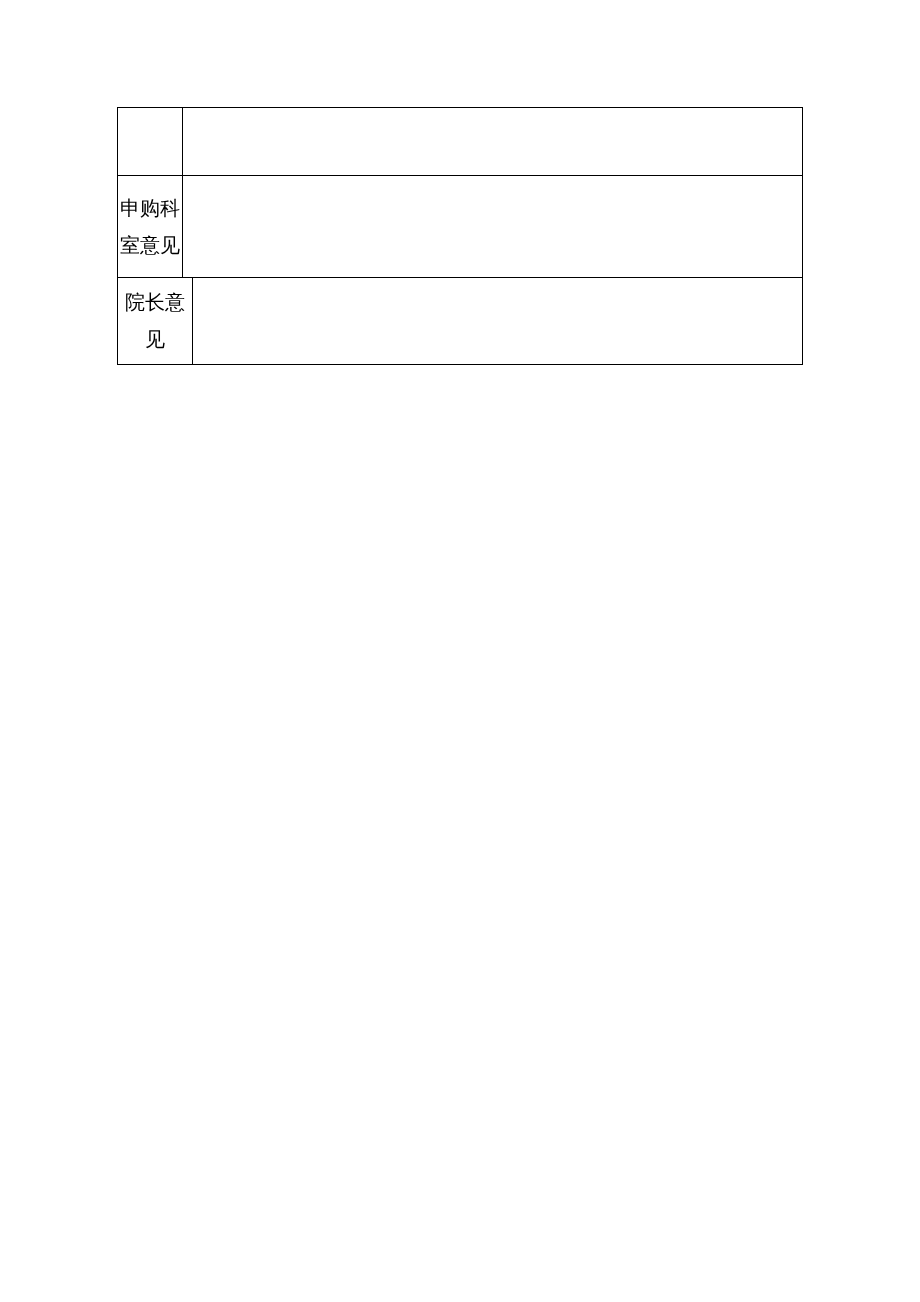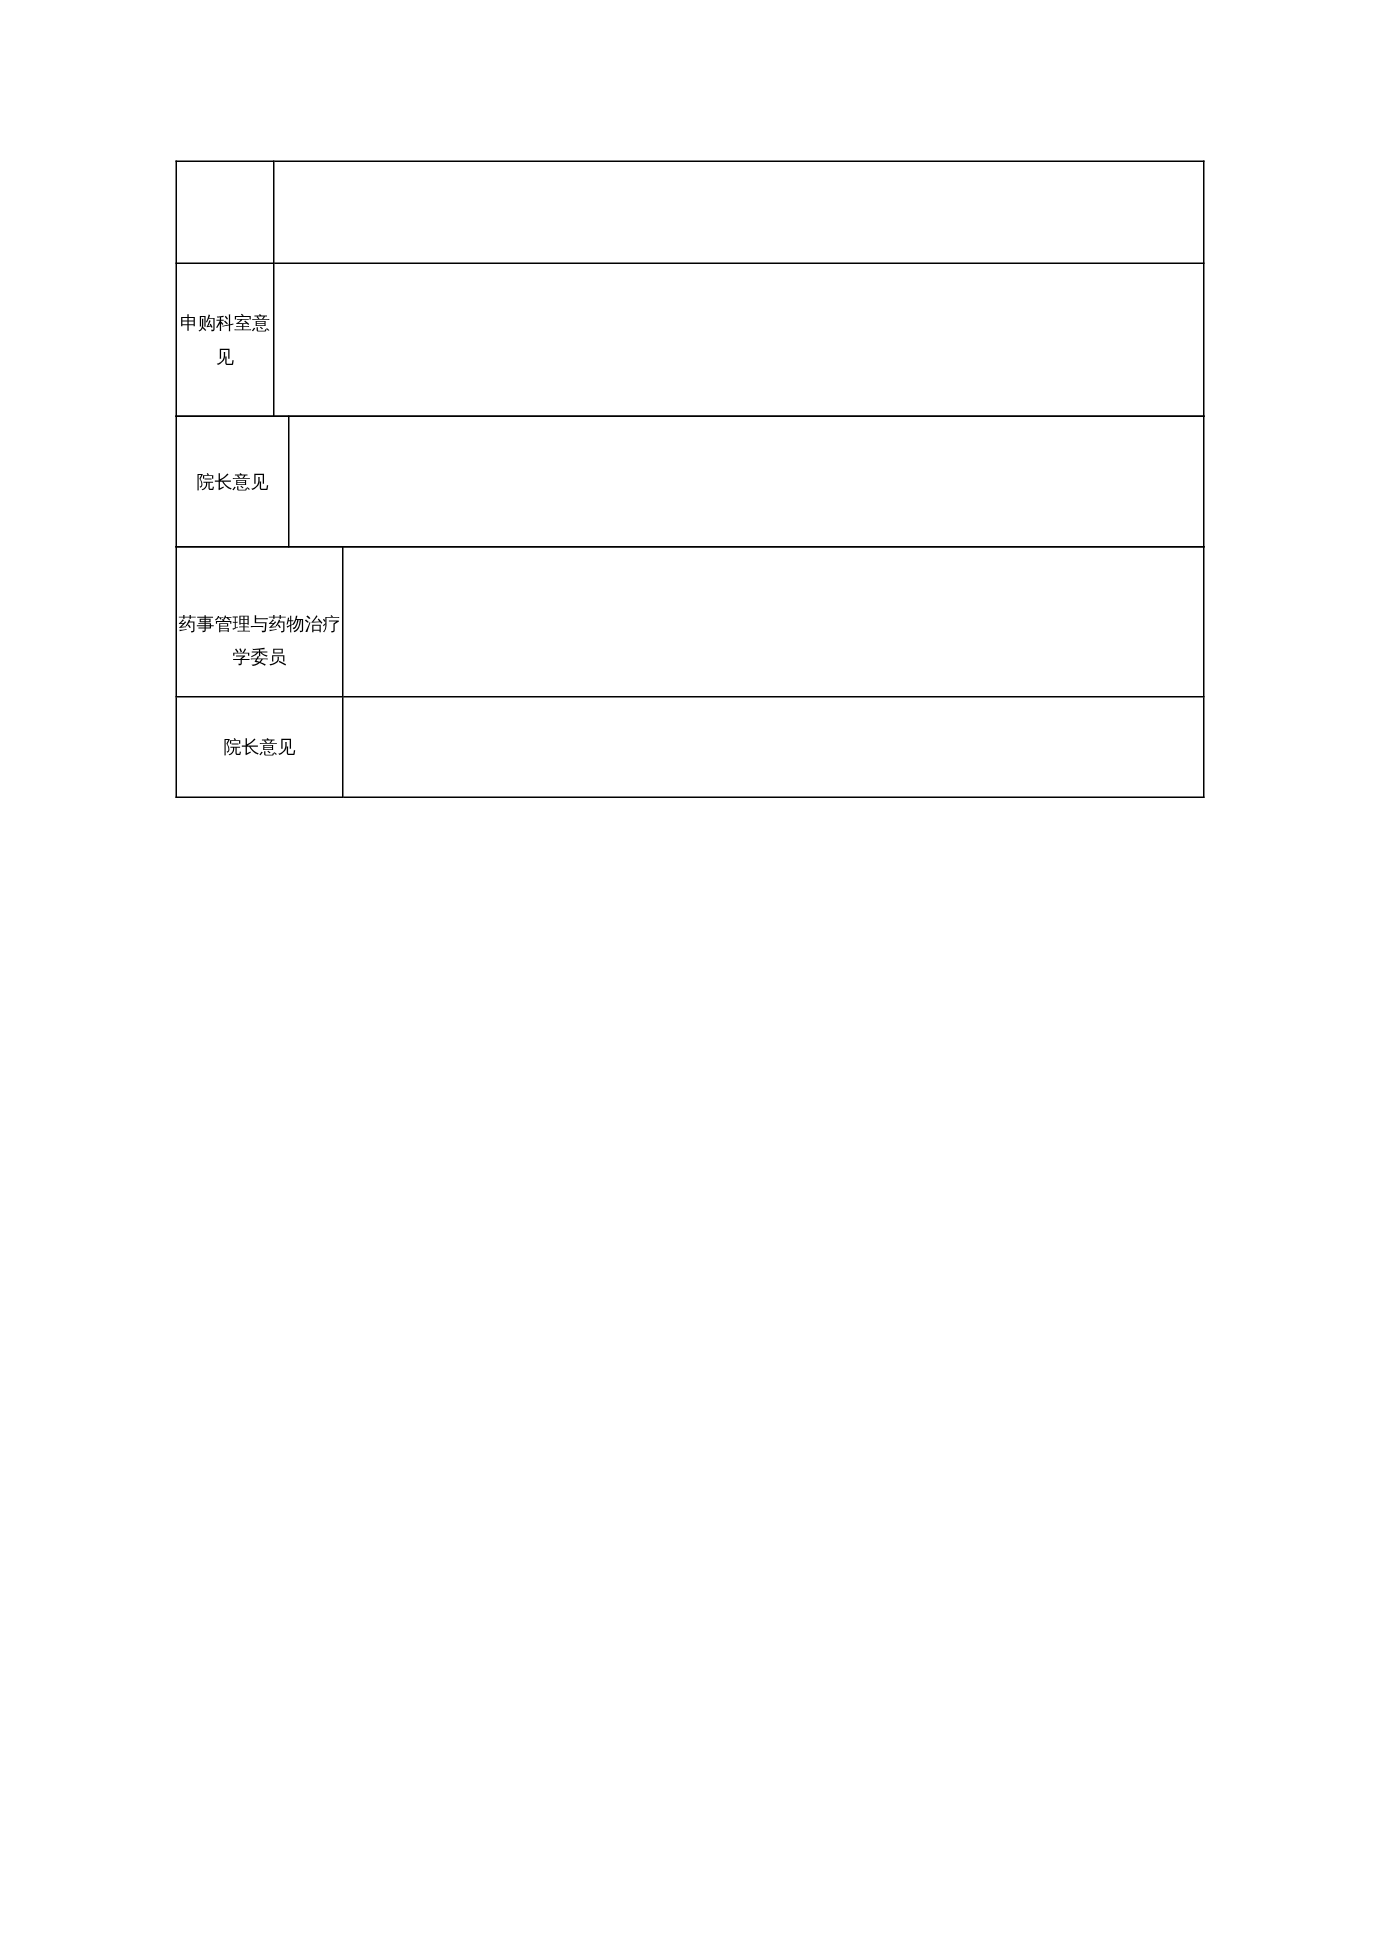--- a/index.html
+++ b/index.html
@@ -25,21 +25,21 @@
       border-collapse: collapse;
       width: 100%;
     }
     .form-table td {
       border: 1px solid #000000;
       vertical-align: middle;
       text-align: center;
       line-height: 1.85;
     }
     .label-cell {
-      font-size: 12px;
+      font-size: 20px;
     }
     
     .r1-c1 {
       width: 65px;
       height: 68px;
     }
     .r1-c2 {
       width: 621px;
     }
     
@@ -94,25 +94,13 @@
   </tbody>
     </table>
   <table class="form-table" style="margin-top:-1px;">
     <tbody>
         <tr>
       <td class="r3-c1 label-cell">院长意见</td>
       <td class="r3-c2"></td>
     </tr>
   </tbody>
     </table>
-  <table class="form-table" style="margin-top:-1px;">
-    <tbody>
-        <tr>
-      <td class="r4-c1 label-cell">药事管理与药物治疗学委员</td>
-      <td class="r4-c2"></td>
-    </tr>
-    <tr>
-      <td class="r5-c1 label-cell">院长意见</td>
-      <td class="r5-c2"></td>
-    </tr>
-  </tbody>
-    </table>
 </div>
 
 </body></html>

